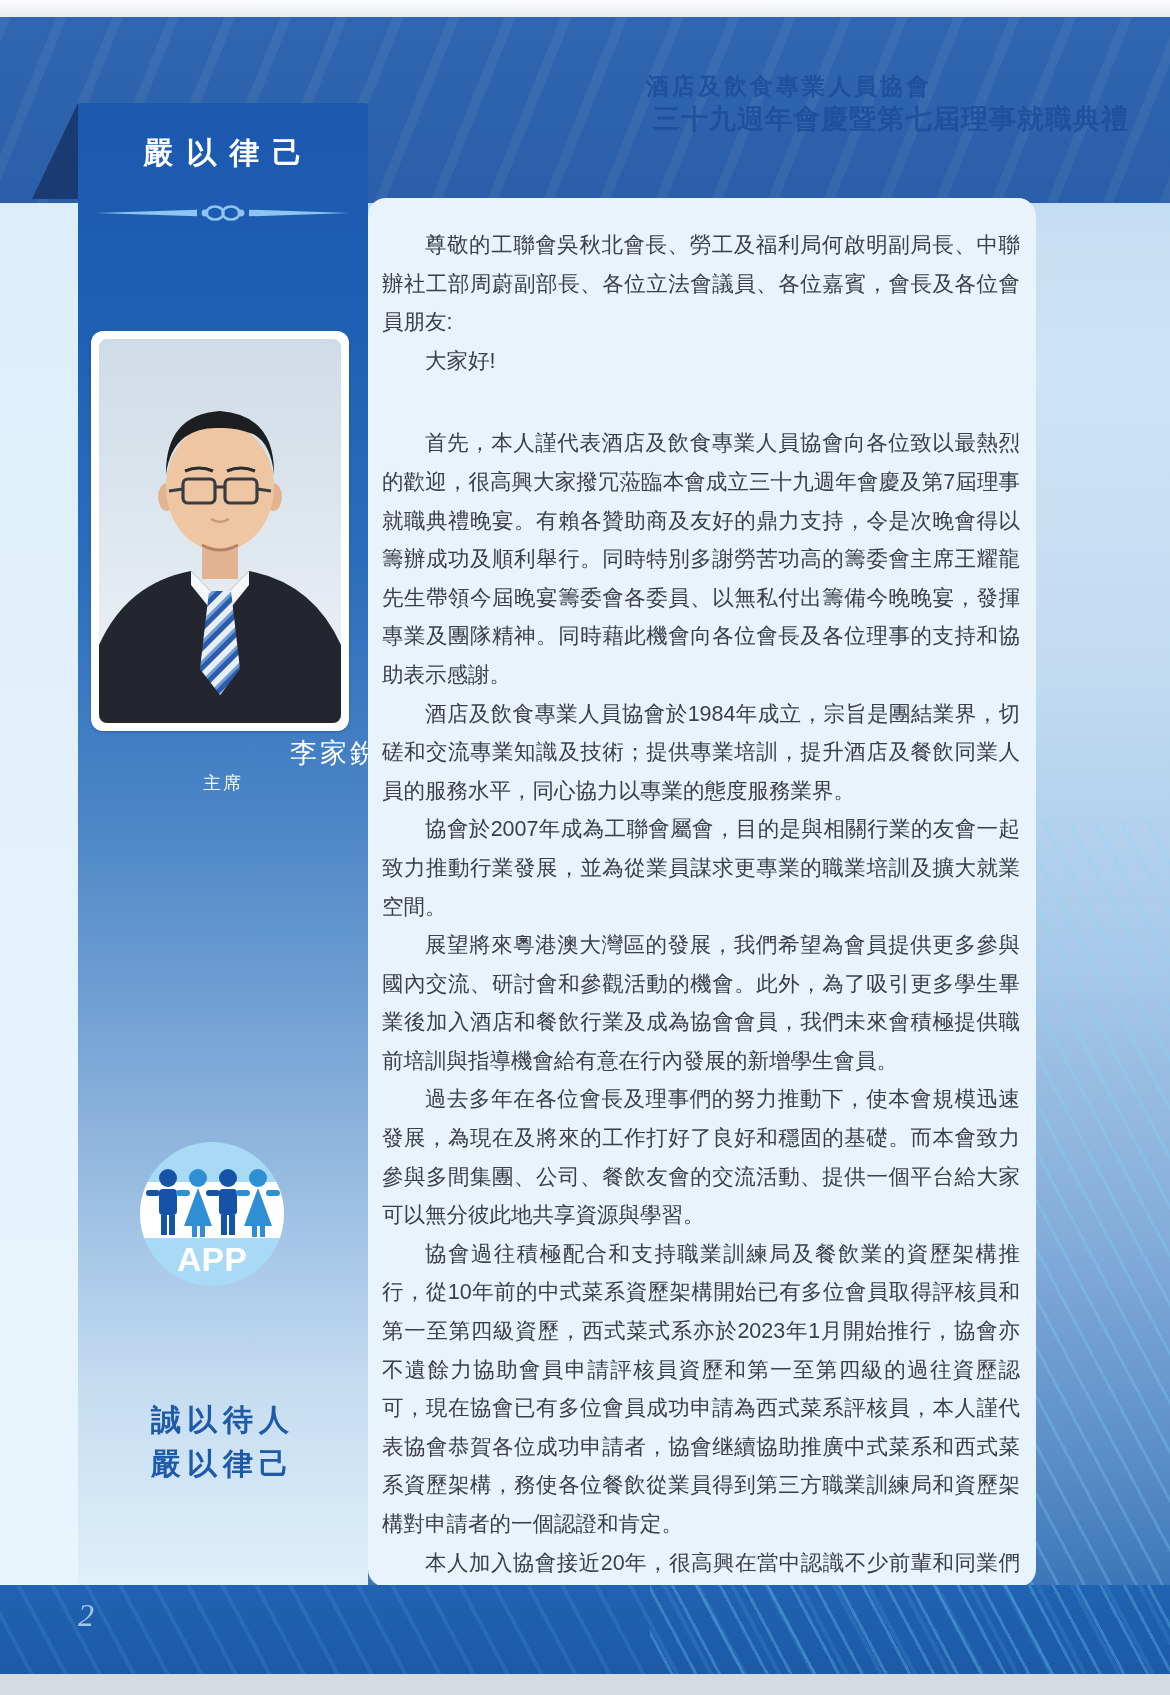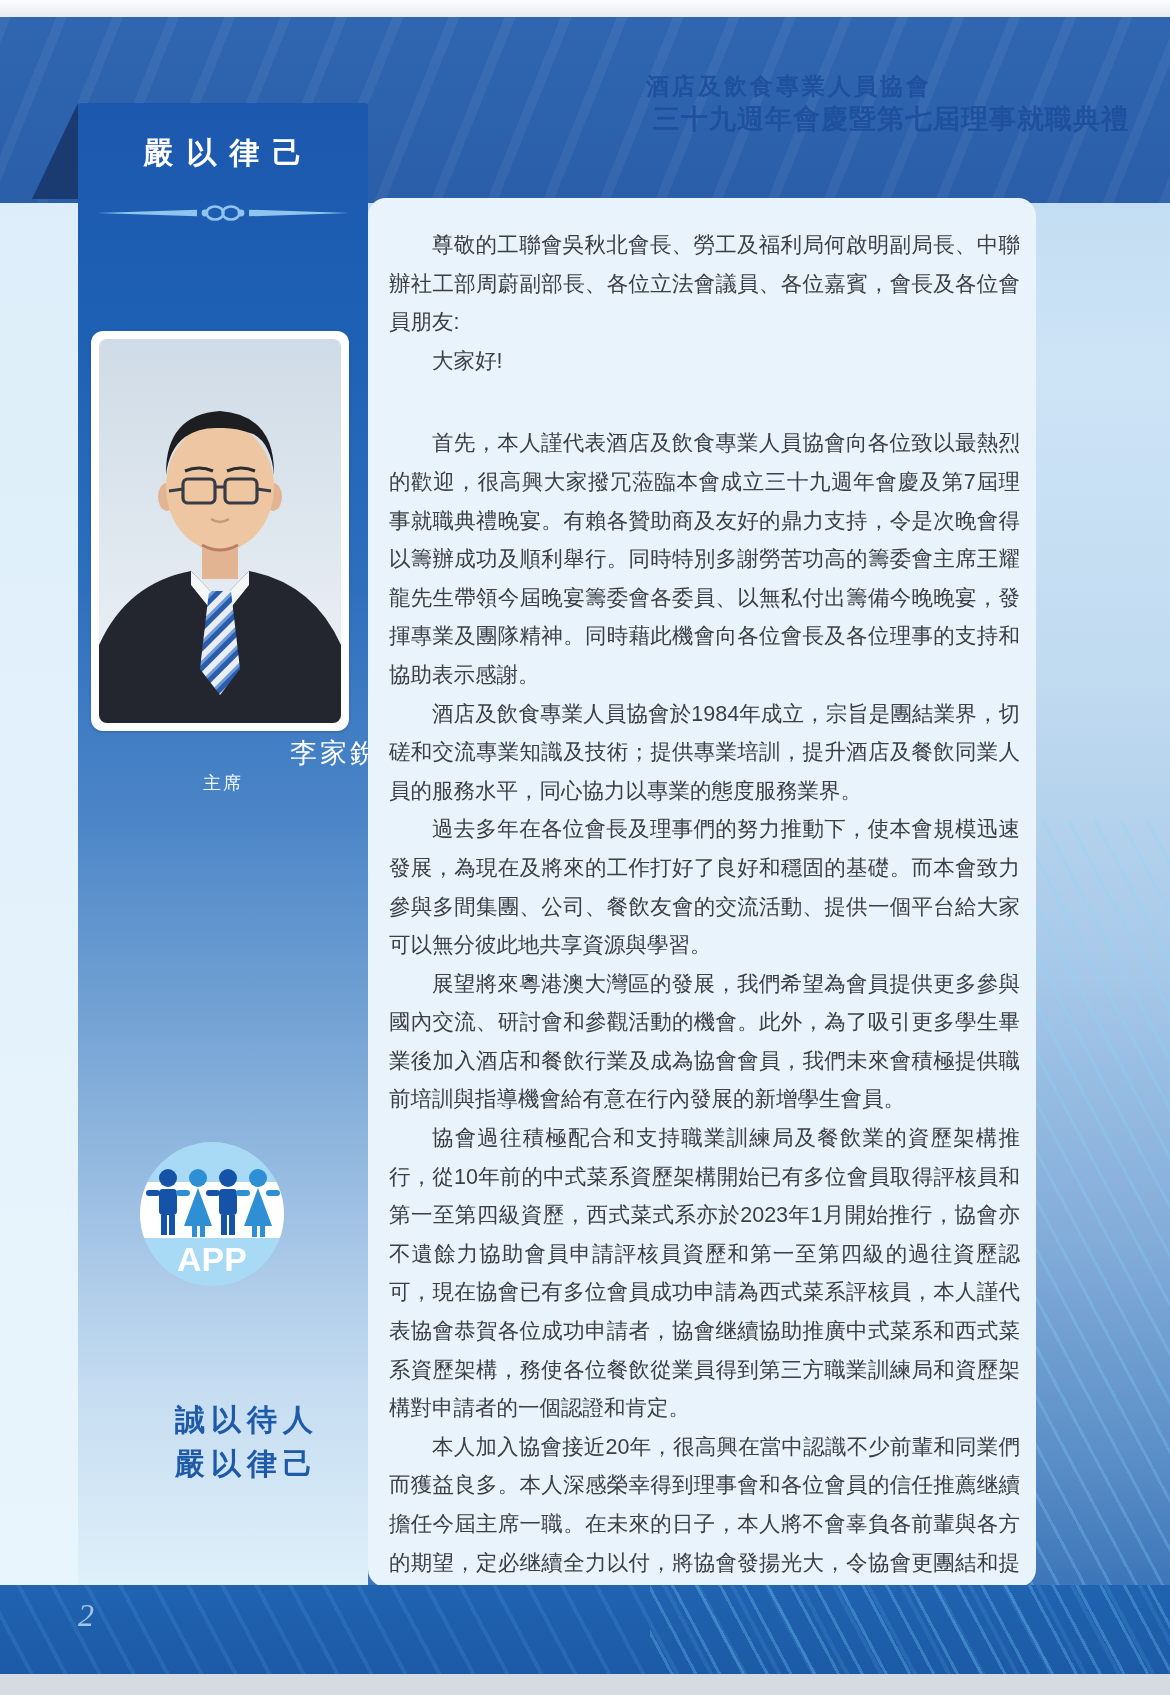--- a/index.html
+++ b/index.html
@@ -48,25 +48,25 @@
   .photo-frame{left:13px;top:228px;width:258px;height:400px;background:#ffffff;
     border-radius:12px;padding:0;box-shadow:0 1px 3px rgba(0,30,80,.25);}
   .photo-frame svg{display:block;margin:8px;border-radius:8px;}
   .chairman-name{left:12px;top:632px;width:100%;text-align:right;color:#ffffff;
     font-size:27px;letter-spacing:3px;}
   .chairman-title{left:0;top:668px;width:100%;text-align:center;color:#f2f8ff;
     font-size:18px;letter-spacing:2px;}
   .app-badge{left:60px;top:1037px;width:148px;height:148px;}
   .motto{left:0;top:1295px;width:100%;text-align:center;color:#1e5aa8;
     font-family:"Liberation Serif", serif;font-weight:bold;font-size:30px;
-    letter-spacing:6px;line-height:44px;padding-left:24px;}
+    letter-spacing:6px;line-height:44px;}
 
   
   .main-panel{left:368px;top:198px;width:668px;height:1389px;background:#e9f3fb;
-    border-radius:18px;box-sizing:border-box;padding:28px 16px 0 21px;}
+    border-radius:18px;box-sizing:border-box;padding:28px 16px 0 14px;}
   .main-panel p{margin:0;text-indent:2em;text-align:justify;
     font-size:21.5px;line-height:38.6px;color:#3c4046;}
   .main-panel p.space-after{margin-bottom:44px;}
 </style>
 </head>
 <body>
 
 <div class="abs top-strip"></div>
 <div class="abs top-band"></div>
 <div class="abs mid-bg"></div>
@@ -188,22 +188,23 @@
   </div>
 </div>
 
 <div class="abs main-panel">
   <div>
 
   <p>尊敬的工聯會吳秋北會長、勞工及福利局何啟明副局長、中聯辦社工部周蔚副部長、各位立法會議員、各位嘉賓，會長及各位會員朋友:</p>
       <p class="space-after">大家好!</p>
       <p>首先，本人謹代表酒店及飲食專業人員協會向各位致以最熱烈的歡迎，很高興大家撥冗蒞臨本會成立三十九週年會慶及第7屆理事就職典禮晚宴。有賴各贊助商及友好的鼎力支持，令是次晚會得以籌辦成功及順利舉行。同時特別多謝勞苦功高的籌委會主席王耀龍先生帶領今屆晚宴籌委會各委員、以無私付出籌備今晚晚宴，發揮專業及團隊精神。同時藉此機會向各位會長及各位理事的支持和協助表示感謝。</p>
       <p>酒店及飲食專業人員協會於1984年成立，宗旨是團結業界，切磋和交流專業知識及技術；提供專業培訓，提升酒店及餐飲同業人員的服務水平，同心協力以專業的態度服務業界。</p>
+      <p>協會於2007年成為工聯會屬會，目的是與相關行業的友會一起致力推動行業發展，並為從業員謀求更專業的職業培訓及擴大就業空間。</p>
+      <p>展望將來粵港澳大灣區的發展，我們希望為會員提供更多參與國內交流、研討會和參觀活動的機會。此外，為了吸引更多學生畢業後加入酒店和餐飲行業及成為協會會員，我們未來會積極提供職前培訓與指導機會給有意在行內發展的新增學生會員。</p>
       <p>過去多年在各位會長及理事們的努力推動下，使本會規模迅速發展，為現在及將來的工作打好了良好和穩固的基礎。而本會致力參與多間集團、公司、餐飲友會的交流活動、提供一個平台給大家可以無分彼此地共享資源與學習。</p>
-      <p>展望將來粵港澳大灣區的發展，我們希望為會員提供更多參與國內交流、研討會和參觀活動的機會。此外，為了吸引更多學生畢業後加入酒店和餐飲行業及成為協會會員，我們未來會積極提供職前培訓與指導機會給有意在行內發展的新增學生會員。</p>
       <p>協會過往積極配合和支持職業訓練局及餐飲業的資歷架構推行，從10年前的中式菜系資歷架構開始已有多位會員取得評核員和第一至第四級資歷，西式菜式系亦於2023年1月開始推行，協會亦不遺餘力協助會員申請評核員資歷和第一至第四級的過往資歷認可，現在協會已有多位會員成功申請為西式菜系評核員，本人謹代表協會恭賀各位成功申請者，協會继續協助推廣中式菜系和西式菜系資歷架構，務使各位餐飲從業員得到第三方職業訓練局和資歷架構對申請者的一個認證和肯定。</p>
       <p>本人加入協會接近20年，很高興在當中認識不少前輩和同業們而獲益良多。本人深感榮幸得到理事會和各位會員的信任推薦继續擔任今屆主席一職。在未來的日子，本人將不會辜負各前輩與各方的期望，定必继續全力以付，將協會發揚光大，令協會更團結和提升專業精神。</p>
     </div>
 </div>
 
 <div class="abs bottom-band">
   <div class="abs bottom-band-right"></div>
 </div>
 <div class="abs page-number">2</div>
 <div class="abs bottom-strip"></div>

